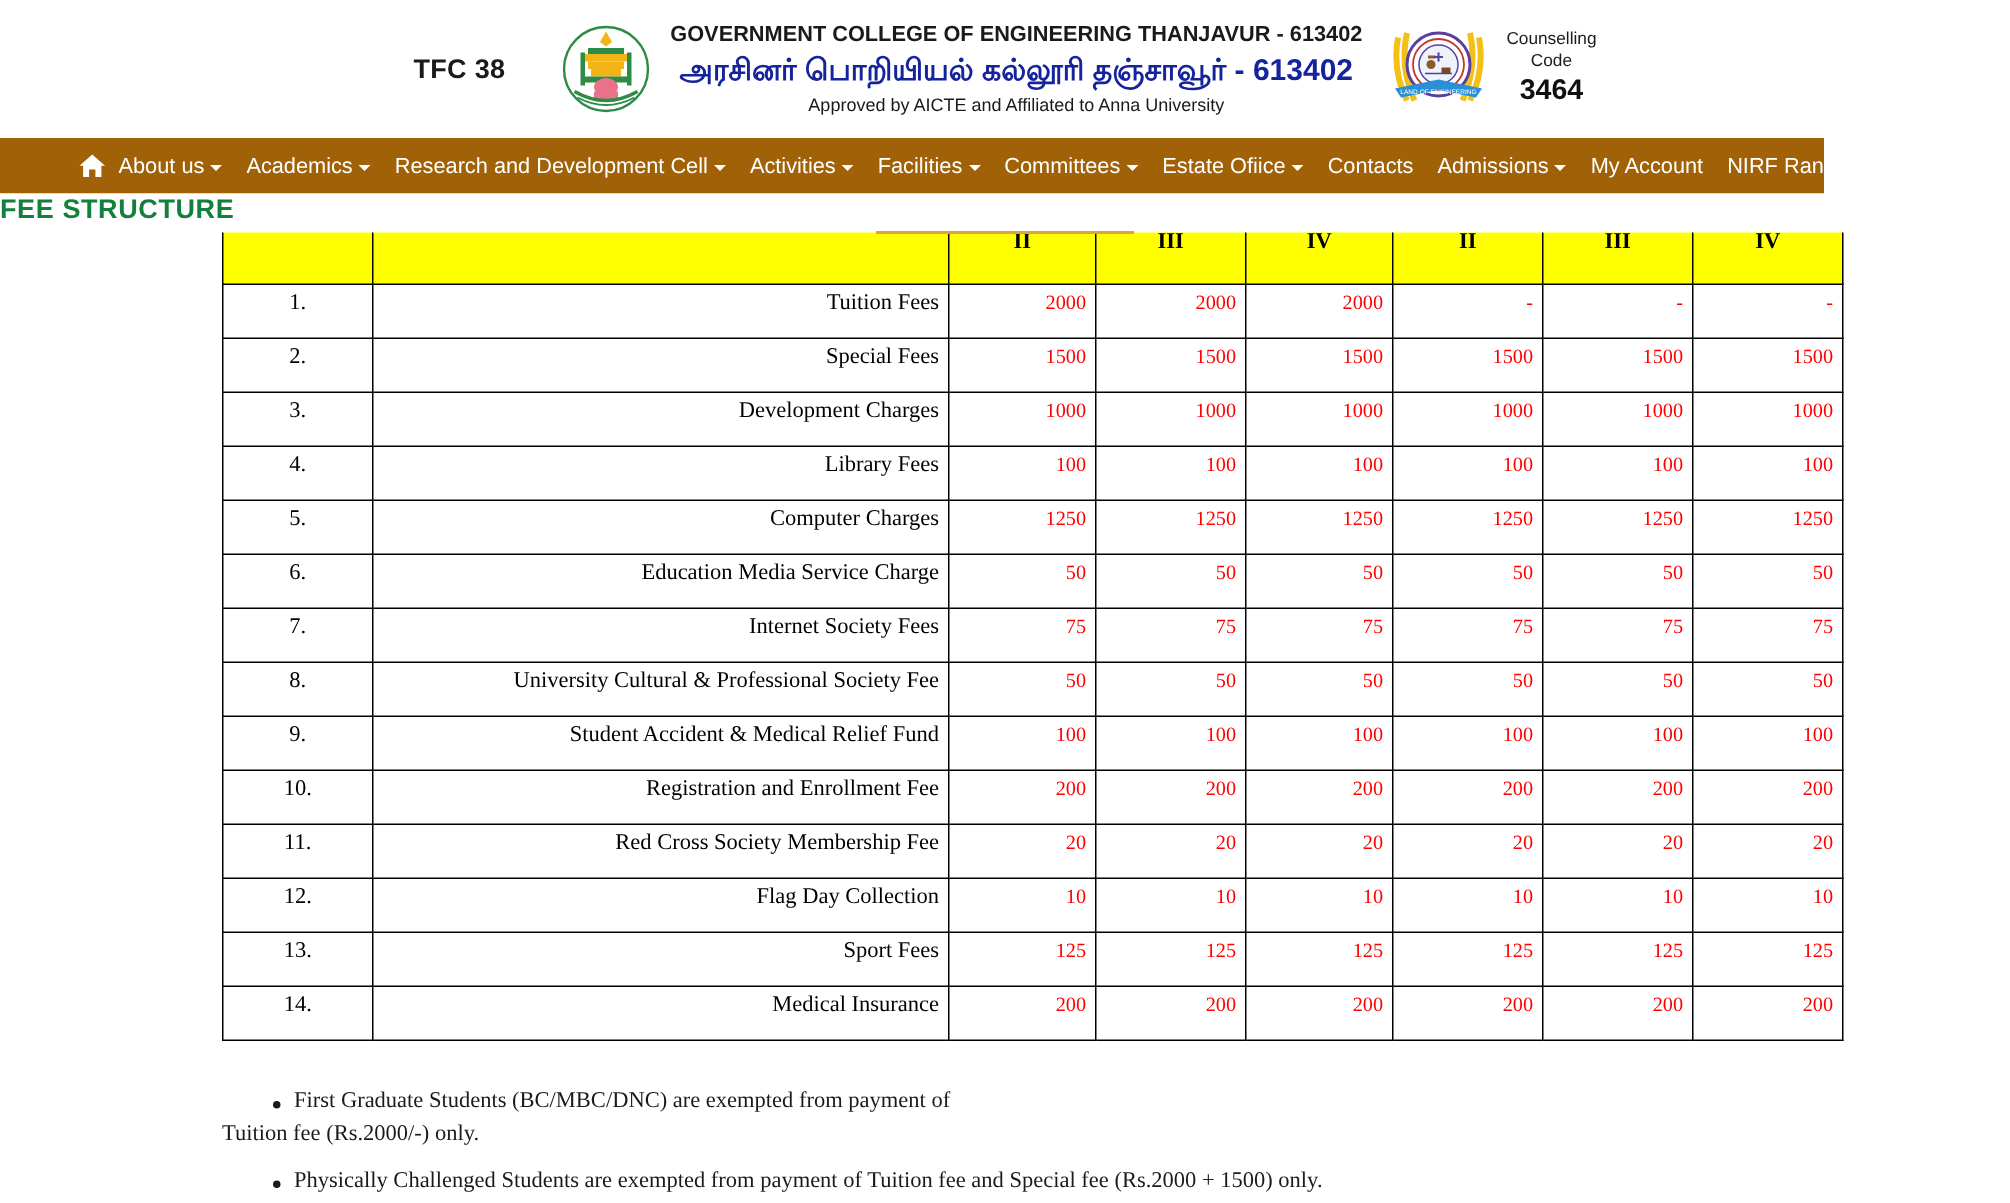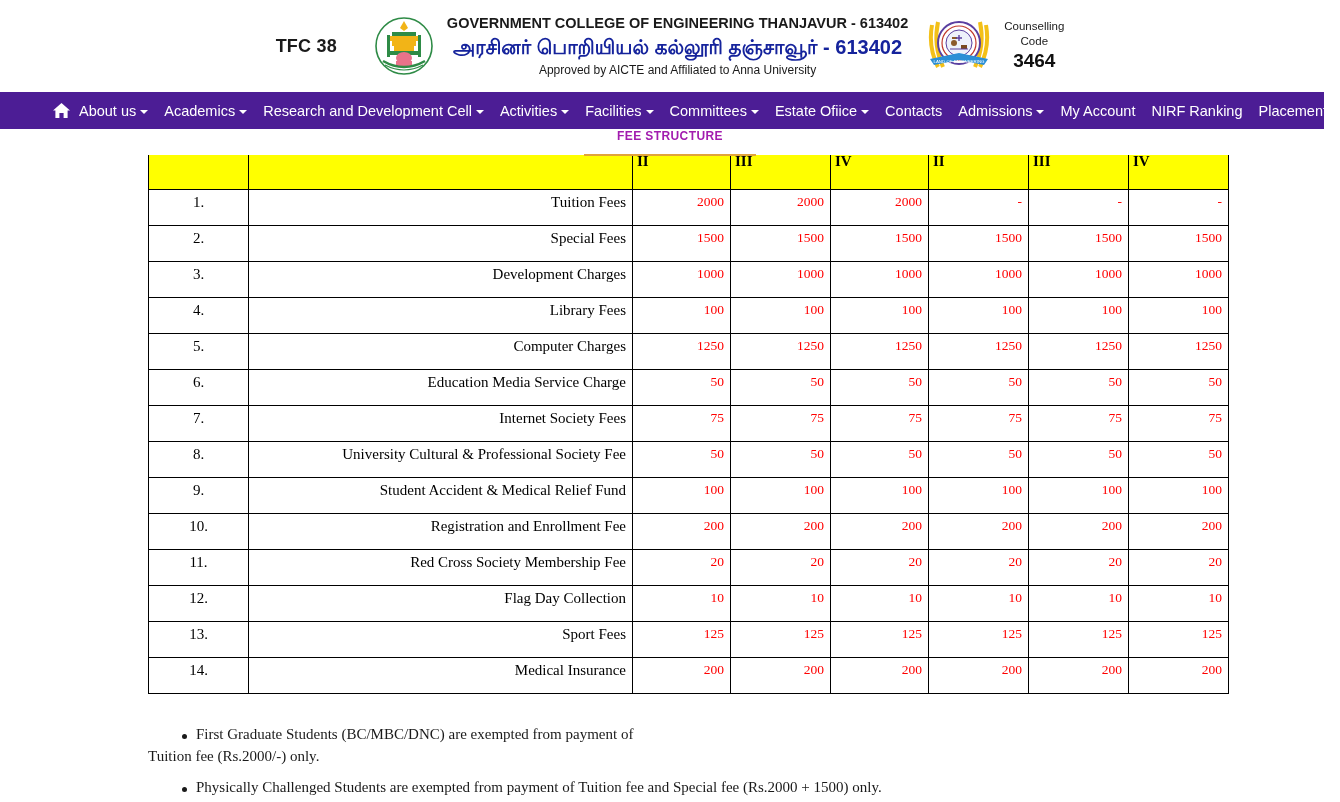--- a/index.html
+++ b/index.html
@@ -39,22 +39,22 @@
     font-size: 12px; color: #1a1a1a; margin-top: 3px;
     font-family: "Liberation Sans", sans-serif; white-space: nowrap;
   }
   .emblem-clg { width: 66px; height: 62px; margin-left: 18px; margin-right: 12px; flex:0 0 auto; }
   .counsel { text-align: center; line-height: 1.25; }
   .counsel-lbl { font-size: 11.5px; color: #1a1a1a; }
   .counsel-num { font-size: 19px; font-weight: bold; color: #111; margin-top: 1px; }
 
   
   .navbar {
-    position: absolute; left: 0; top: 92px; width: 1324px; height: 37px;
-    background: #4c1d95;
+    position: absolute; left: 0; top: 92px; width: 1216px; height: 37px;
+    background: #a16207;
     display: flex; align-items: center; overflow: hidden;
     white-space: nowrap;
   }
   .nav-home {
     display: flex; align-items: center; justify-content: center;
     width: 38px; height: 37px; margin-left: 52px; cursor: pointer;
   }
   .nav-item {
     color: #ffffff; font-size: 14.5px;
     padding: 0 8px; height: 37px;
@@ -67,22 +67,22 @@
     border-top: 4px solid #ffffff; margin-top: 3px;
   }
 
   
   .page-title-wrap {
     position: absolute; left: 0; top: 129px; width: 1340px; height: 26px;
     background: #ffffff; z-index: 5;
   }
   .page-title {
     position: absolute; left: 0; right: 0; top: 0;
-    text-align: center; font-size: 12px; font-weight: bold;
-    color: #a21caf; letter-spacing: .4px;
+    font-size: 18px; font-weight: bold;
+    color: #15803d; letter-spacing: .4px;
     font-family: "Liberation Sans", sans-serif;
   }
   .title-rule {
     position: absolute; left: 50%; transform: translateX(-50%);
     top: 25px; width: 172px; height: 2px; background: #e0a33c;
   }
 
   
   .table-wrap {
     position: absolute; left: 148px; top: 150px; width: 1056px;
@@ -92,21 +92,21 @@
     font-family: "Liberation Serif", serif;
     table-layout: fixed;
   }
   table.fee td, table.fee th {
     border: 1px solid #000000;
     vertical-align: top;
     padding: 4px 6px 14px 6px;
   }
   tr.hdr td {
     background: #ffff00; height: 34px;
-    text-align: left; vertical-align: bottom;
+    text-align: center; vertical-align: bottom;
     font-weight: bold; font-size: 15px; color: #000;
     padding: 2px 4px 19px 4px;
   }
   td.c-sno  { width: 100px; text-align: center; font-size: 15px; color:#000; }
   td.c-part { width: 384px; text-align: right;  font-size: 15px; color:#000; }
   td.c-num  { width: 98px;  text-align: right;  font-size: 13.5px; color:#ff0000; }
   td.c-num.wide { width: 100px; }
   td.c-num2 { width: 100px; text-align: right; font-size: 13.5px; color:#ff0000; }
 
   tr.total td {

